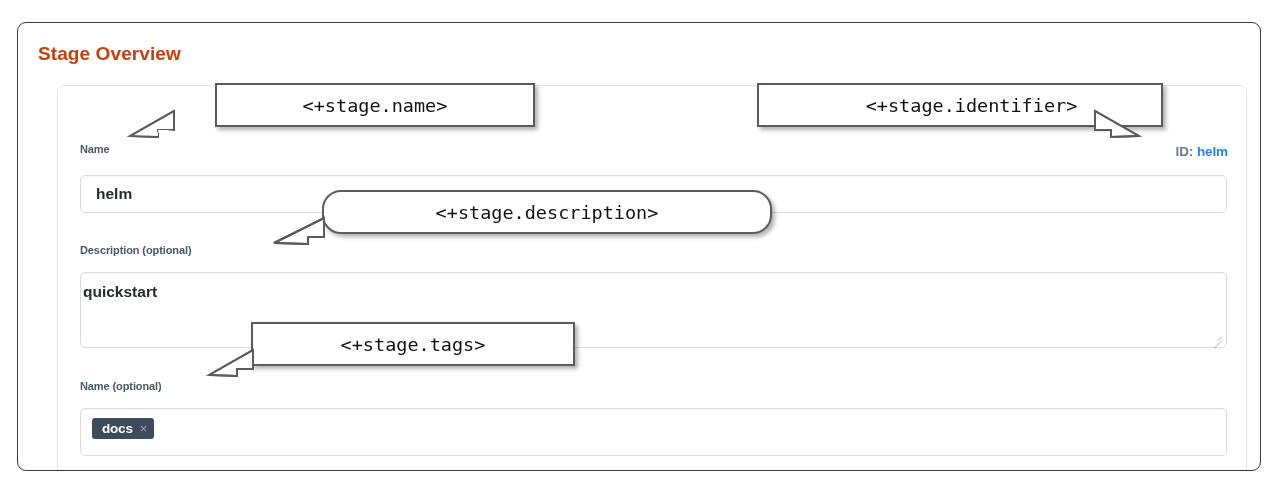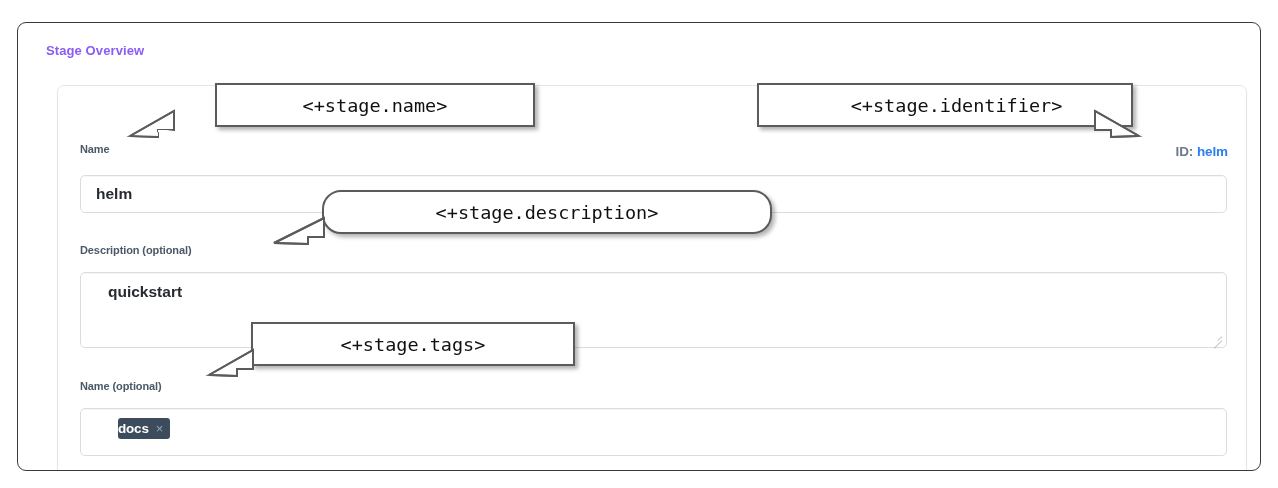--- a/index.html
+++ b/index.html
@@ -26,25 +26,25 @@
     box-sizing: border-box;
     border: 1.6px solid #3b3b3b;
     border-radius: 9px;
     background: #ffffff;
     overflow: hidden;
   }
 
   
   #page-title {
     position: absolute;
-    left: 28px;
+    left: 20px;
     top: 20px;
-    font-size: 13px;
-    font-weight: bold;
-    color: #8b5cf6;
+    font-size: 19px;
+    font-weight: bold;
+    color: #c2410c;
     letter-spacing: 0.1px;
     white-space: nowrap;
   }
 
   
   #overview-card {
     position: absolute;
     left: 39px;
     top: 62px;
     width: 1190px;
@@ -88,21 +88,21 @@
     position: absolute;
     left: 15px;
     top: 9px;
     font-size: 15.5px;
     font-weight: bold;
     color: #272b30;
     white-space: nowrap;
   }
   .textarea-value {
     position: absolute;
-    left: 27px;
+    left: 2px;
     top: 10px;
     font-size: 15.5px;
     font-weight: bold;
     color: #272b30;
     white-space: nowrap;
   }
   .resize-grip {
     position: absolute;
     right: 3px;
     bottom: 3px;
@@ -124,24 +124,23 @@
 
   
   .tag-chip {
     position: absolute;
     left: 11px;
     top: 9px;
     height: 21px;
     display: flex;
     align-items: center;
     gap: 7px;
-    padding: 0 7px 0 0;
+    padding: 0 7px 0 10px;
     background: #3d4c5c;
     border-radius: 3px;
-    margin-left: 26px;
   }
   .tag-chip .tag-text {
     font-size: 13.5px;
     font-weight: bold;
     color: #ffffff;
     letter-spacing: -0.2px;
     line-height: 1;
   }
   .tag-chip .tag-remove {
     font-size: 13px;
@@ -222,21 +221,21 @@
 <div class="callout" style="left:172px; top:83px; width:320px; height:44px;margin-left:43px;">
   <span class="callout-text">&lt;+stage.name&gt;</span>
 </div>
 <svg class="callout-tail" style="left:128px; top:110px; width:52px; height:30px;" viewBox="0 0 52 30">
   <polygon points="2,26 46,1 46,20 30,20 30,27" fill="#ffffff" stroke="#5b5b5b" stroke-width="2" stroke-linejoin="miter"></polygon>
   <polygon points="2,26 46,20 30,20 30,27" fill="#ffffff"></polygon>
   <line x1="2" y1="26" x2="46" y2="1" stroke="#5b5b5b" stroke-width="2"></line>
   <line x1="2" y1="26" x2="30" y2="27" stroke="#5b5b5b" stroke-width="2"></line>
 </svg>
 
-<div class="callout" style="left:757px; top:83px; width:376px; height:44px;padding-left:23px;">
+<div class="callout" style="left:757px; top:83px; width:406px; height:44px;padding-left:23px;">
   <span class="callout-text">&lt;+stage.identifier&gt;</span>
 </div>
 <svg class="callout-tail" style="left:1085px; top:110px; width:56px; height:30px;" viewBox="0 0 56 30">
   <polygon points="54,26 10,1 10,20 26,20 26,27" fill="#ffffff" stroke="#5b5b5b" stroke-width="2" stroke-linejoin="miter"></polygon>
   <line x1="54" y1="26" x2="10" y2="1" stroke="#5b5b5b" stroke-width="2"></line>
   <line x1="54" y1="26" x2="26" y2="27" stroke="#5b5b5b" stroke-width="2"></line>
 </svg>
 
 <div class="callout" style="left:322px; top:190px; width:450px; height:44px;border-radius:19px;">
   <span class="callout-text">&lt;+stage.description&gt;</span>

